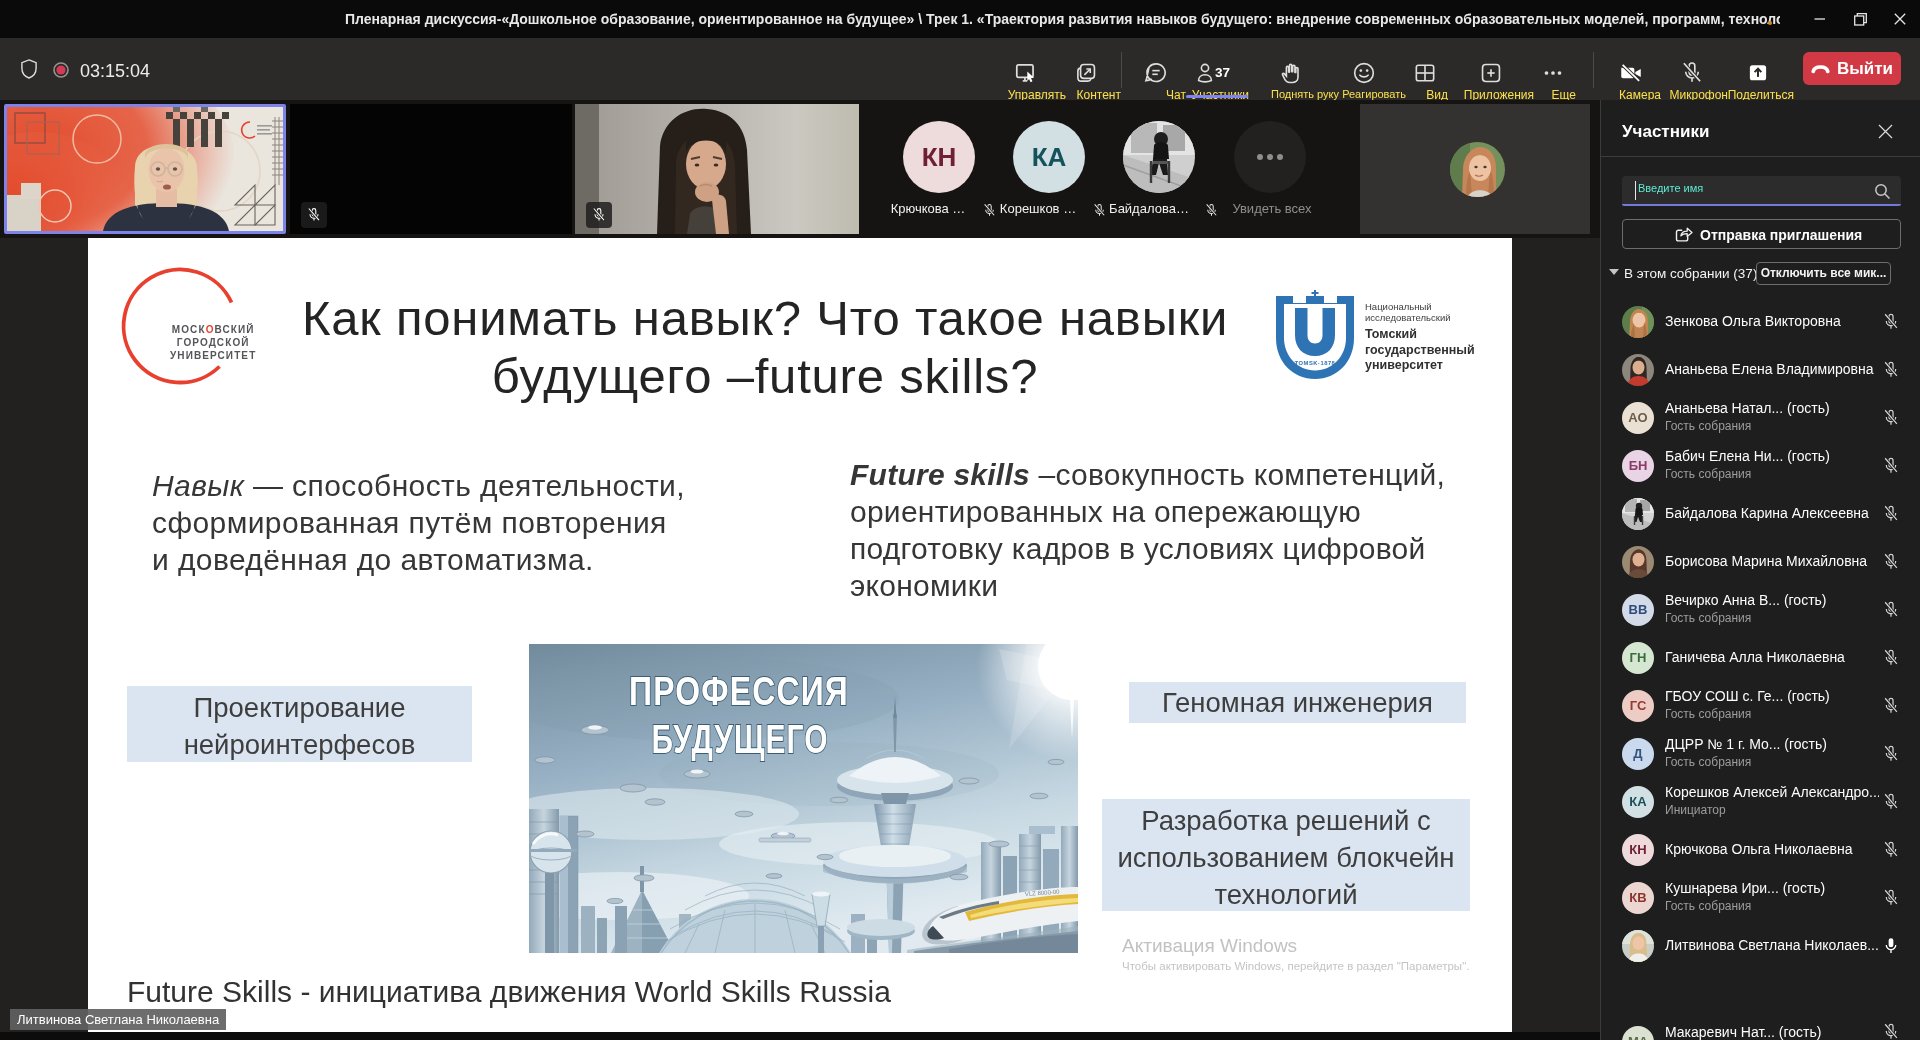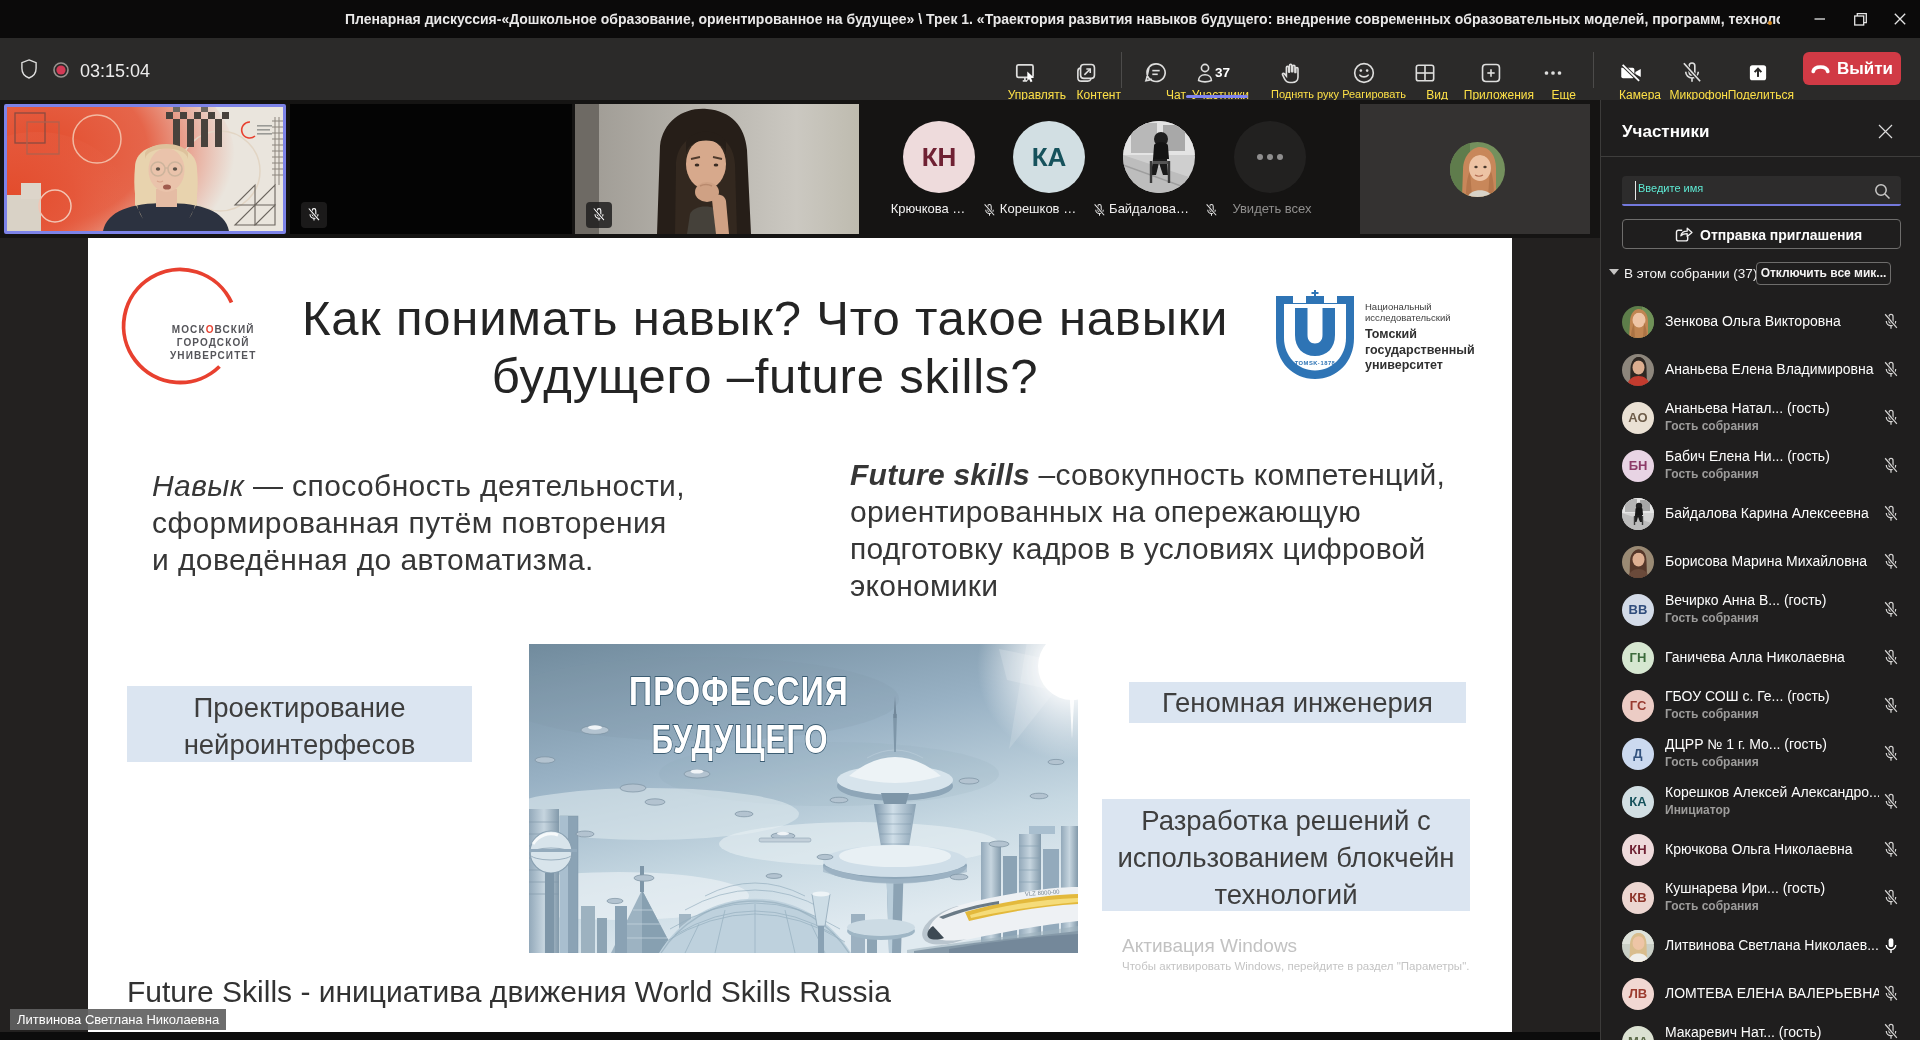--- a/index.html
+++ b/index.html
@@ -39,21 +39,21 @@
 #sltitle { left:200px; top:51px; width:954px; text-align:center; font-size:49px; line-height:58px; color:#242424; letter-spacing:0.8px; }
 .para { font-size:30px; line-height:37px; color:#363636; }
 .bluebox { position:absolute; background:#dbe5f1; color:#3e3e3e; text-align:center; font-size:27.5px; line-height:37px; }
 
 
 #panel { position:absolute; left:1600px; top:100px; width:320px; height:940px; background:#1f1e1e; border-left:1px solid #3c3b3a; }
 .prow { position:absolute; left:0; width:320px; height:48px; }
 .pav { position:absolute; left:21px; top:8px; width:32px; height:32px; border-radius:50%; text-align:center; line-height:32px; font-size:13px; font-weight:bold; overflow:hidden; }
 .pname { position:absolute; left:64px; top:15px; width:214px; font-size:14px; color:#fdfdfd; white-space:nowrap; overflow:hidden; }
 .pname2 { top:6px; }
-.psub { position:absolute; left:64px; top:25px; width:210px; font-size:12px; color:#9d9c9b; white-space:nowrap;font-weight:bold; }
+.psub { position:absolute; left:64px; top:25px; width:210px; font-size:12px; color:#9d9c9b; white-space:nowrap; }
 .pmic { position:absolute; left:281px; top:15px; }
 </style>
 </head>
 <body>
 <div id="app">
 
 <div id="titlebar">
   <div id="titletext">Пленарная дискуссия-«Дошкольное образование, ориентированное на будущее» \ Трек 1. «Траектория развития навыков будущего: внедрение современных образовательных моделей, программ, технологий и инноваций в дошкольное образовани…</div>
   <div style="position:absolute;left:1768px;top:21px;width:4px;height:4px;border-radius:50%;background:#d8891f;"></div>
   <div class="wctl" style="left:1800px;">
@@ -799,31 +799,20 @@
             <path d="M10.5 11 C11 4.5 22.5 4.5 23 11 L23 7.5 C19.5 1.5 13.5 1.5 10.5 7.5 Z" fill="#d9bd8d"></path>
             <path d="M6 32 C7.5 26 11.5 23.5 16.5 23.5 C21.5 23.5 25.5 26 27 32 Z" fill="#f0efeb"></path>
           </svg></div>
     <div class="pname">Литвинова Светлана Николаев...</div>
     <div class="pmic"><svg width="18" height="18" viewBox="0 0 16 16">
             <rect x="5.9" y="1" width="4.2" height="8.2" rx="2.1" fill="#ffffff"></rect>
             <path d="M3.8 7 a4.2 4.2 0 0 0 8.4 0" fill="none" stroke="#ffffff" stroke-width="1.2"></path>
             <line x1="8" y1="11.4" x2="8" y2="14.2" stroke="#ffffff" stroke-width="1.2"></line>
           </svg></div>
   </div>
-  <div class="prow" style="top:870px;">
-    <div class="pav" style="background:#f1d7d2;color:#9b3b2e;">ЛВ</div>
-    <div class="pname">ЛОМТЕВА ЕЛЕНА ВАЛЕРЬЕВНА</div>
-    <div class="pmic"><svg width="18" height="18" viewBox="0 0 16 16">
-            <rect x="6.2" y="1.2" width="3.6" height="7.6" rx="1.8" fill="none" stroke="#d6d5d4" stroke-width="1.1"></rect>
-            <path d="M3.8 7 a4.2 4.2 0 0 0 8.4 0" fill="none" stroke="#d6d5d4" stroke-width="1.1"></path>
-            <line x1="8" y1="11.4" x2="8" y2="14" stroke="#d6d5d4" stroke-width="1.1"></line>
-            <line x1="3" y1="1.4" x2="13.4" y2="13.6" stroke="#1f1e1e" stroke-width="2.6"></line>
-            <line x1="2.8" y1="1.1" x2="13.2" y2="13.3" stroke="#d6d5d4" stroke-width="1.1"></line>
-          </svg></div>
-  </div>
   <div class="prow" style="top:918px;">
     <div class="pav" style="background:#dbe2d2;color:#5c6b49;">МА</div>
     <div class="pname pname2">Макаревич Нат... (гость)</div>
 
     <div class="pmic" style="top:5px;"><svg width="18" height="18" viewBox="0 0 16 16">
             <rect x="6.2" y="1.2" width="3.6" height="7.6" rx="1.8" fill="none" stroke="#d6d5d4" stroke-width="1.1"></rect>
             <path d="M3.8 7 a4.2 4.2 0 0 0 8.4 0" fill="none" stroke="#d6d5d4" stroke-width="1.1"></path>
             <line x1="8" y1="11.4" x2="8" y2="14" stroke="#d6d5d4" stroke-width="1.1"></line>
             <line x1="3" y1="1.4" x2="13.4" y2="13.6" stroke="#1f1e1e" stroke-width="2.6"></line>
             <line x1="2.8" y1="1.1" x2="13.2" y2="13.3" stroke="#d6d5d4" stroke-width="1.1"></line>

